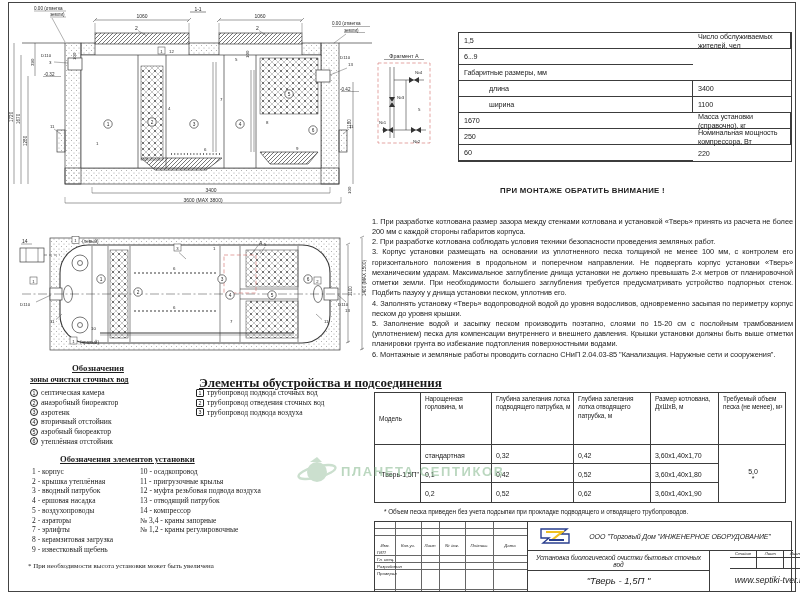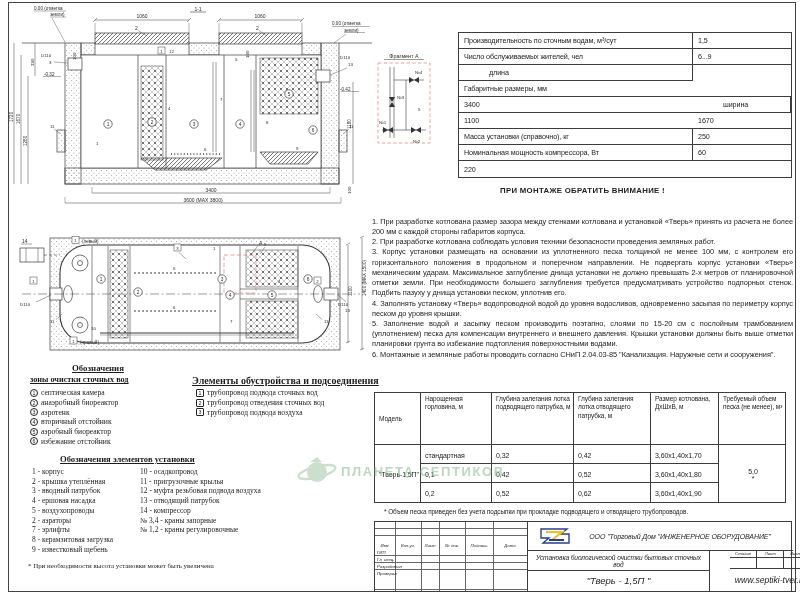--- a/index.html
+++ b/index.html
@@ -312,26 +312,25 @@
           <text x="264" y="64" text-anchor="middle" font-size="4.8">5</text>
         </g>
       <g>
           <circle cx="300" cy="46" r="4.2" fill="#fff" stroke="#3c3c3c" stroke-width="0.7"></circle>
           <text x="300" y="48" text-anchor="middle" font-size="4.8">6</text>
         </g>
     </g>
   </svg>
 
   <div id="spec">
-    <div class="sc sl">Производительность по сточным водам, м³/сут</div>
     <div class="sc">1,5</div>
     <div class="sc sl">Число обслуживаемых жителей, чел</div>
     <div class="sc">6...9</div>
+    <div class="sc span2">Габаритные размеры, мм</div>
     <div class="sc sl ind">длина</div>
-    <div class="sc span2">Габаритные размеры, мм</div>
     <div class="sc">3400</div>
     <div class="sc sl ind">ширина</div>
     <div class="sc">1100</div>
     <div class="sc">1670</div>
     <div class="sc sl">Масса установки (справочно), кг</div>
     <div class="sc">250</div>
     <div class="sc sl">Номинальная мощность компрессора, Вт</div>
     <div class="sc">60</div>
     <div class="sc nb">220</div>
   </div>
@@ -436,24 +435,24 @@
     <div class="leg-item">
         <span class="cnum">4</span>
         <span>вторичный отстойник</span>
       </div>
     <div class="leg-item">
         <span class="cnum">5</span>
         <span>аэробный биореактор</span>
       </div>
     <div class="leg-item">
         <span class="cnum">6</span>
-        <span>избежание отстойник</span>
-      </div>
-  </div>
-  <div class="leg lhead" style="left:192px; top:375px; font-size:10px;text-align:right;">Элементы обустройства и подсоединения</div>
+        <span>утеплённая отстойник</span>
+      </div>
+  </div>
+  <div class="leg lhead" style="left:199px; top:375px; font-size:13px;text-align:right;">Элементы обустройства и подсоединения</div>
   <div class="leg" style="left:196px; top:388px;">
     <div class="leg-item">
         <span class="snum">1</span>
         <span>трубопровод подвода сточных вод</span>
       </div>
     <div class="leg-item">
         <span class="snum">2</span>
         <span>трубопровод отведения сточных вод</span>
       </div>
     <div class="leg-item">

